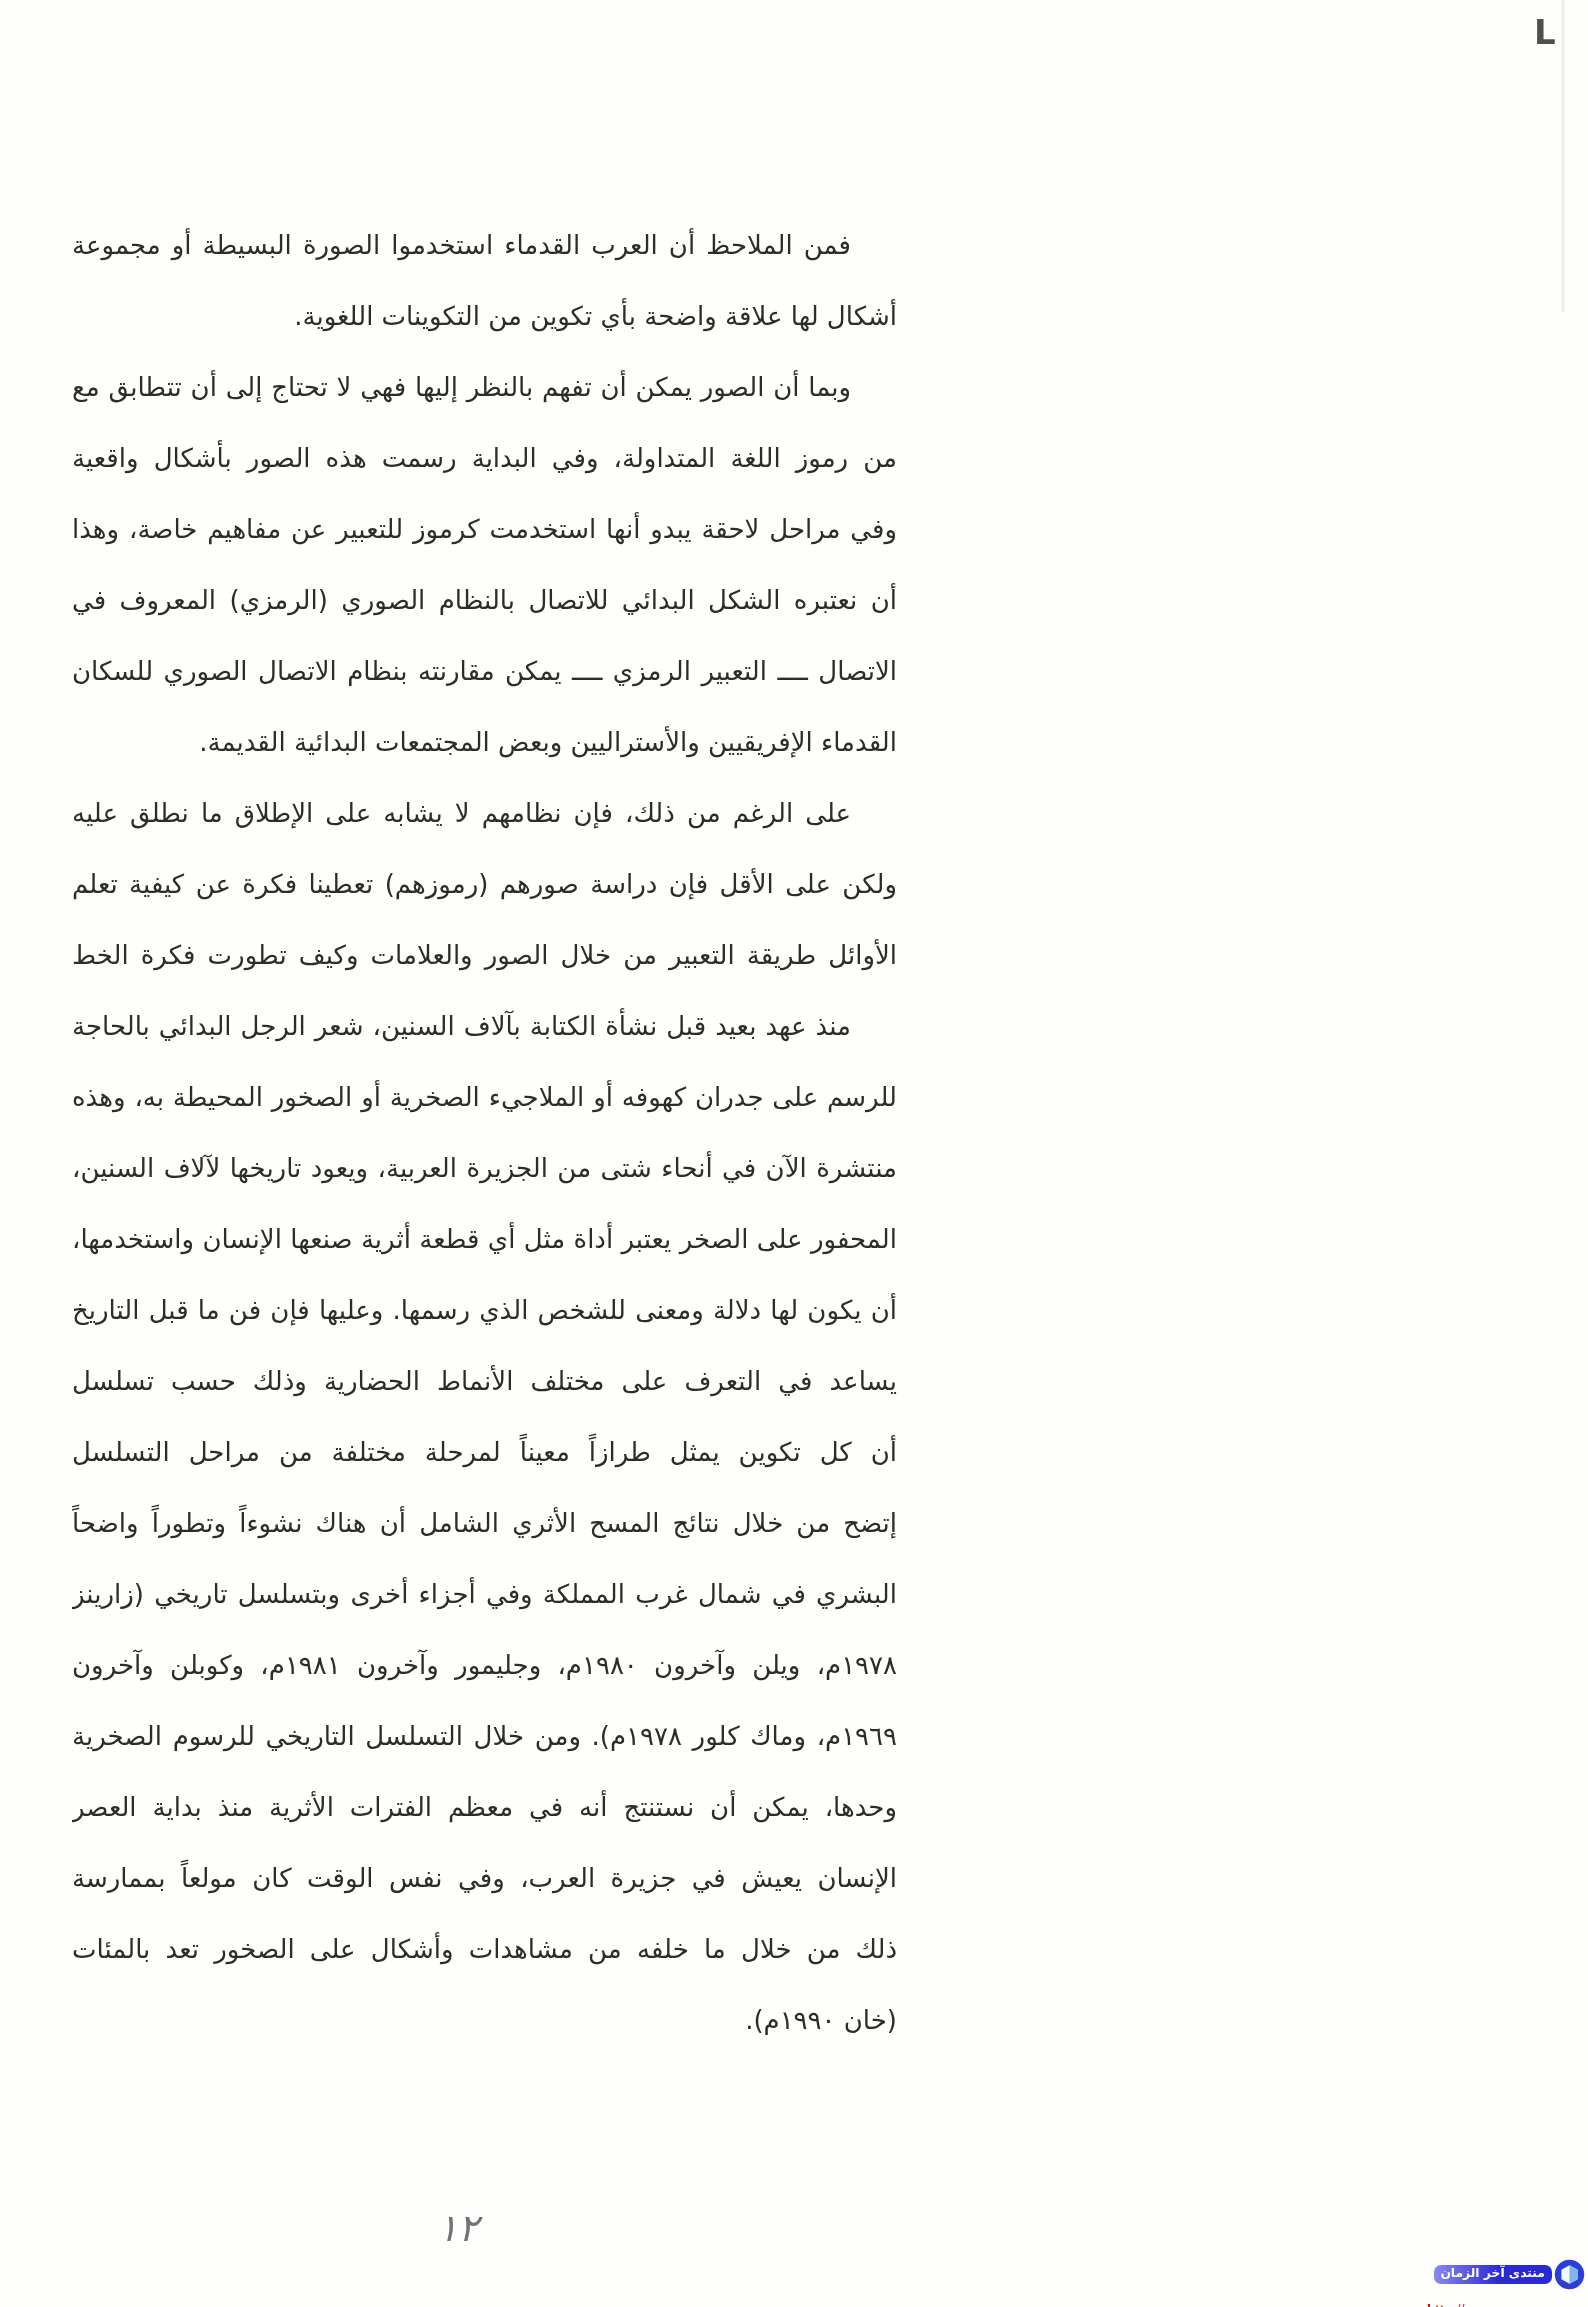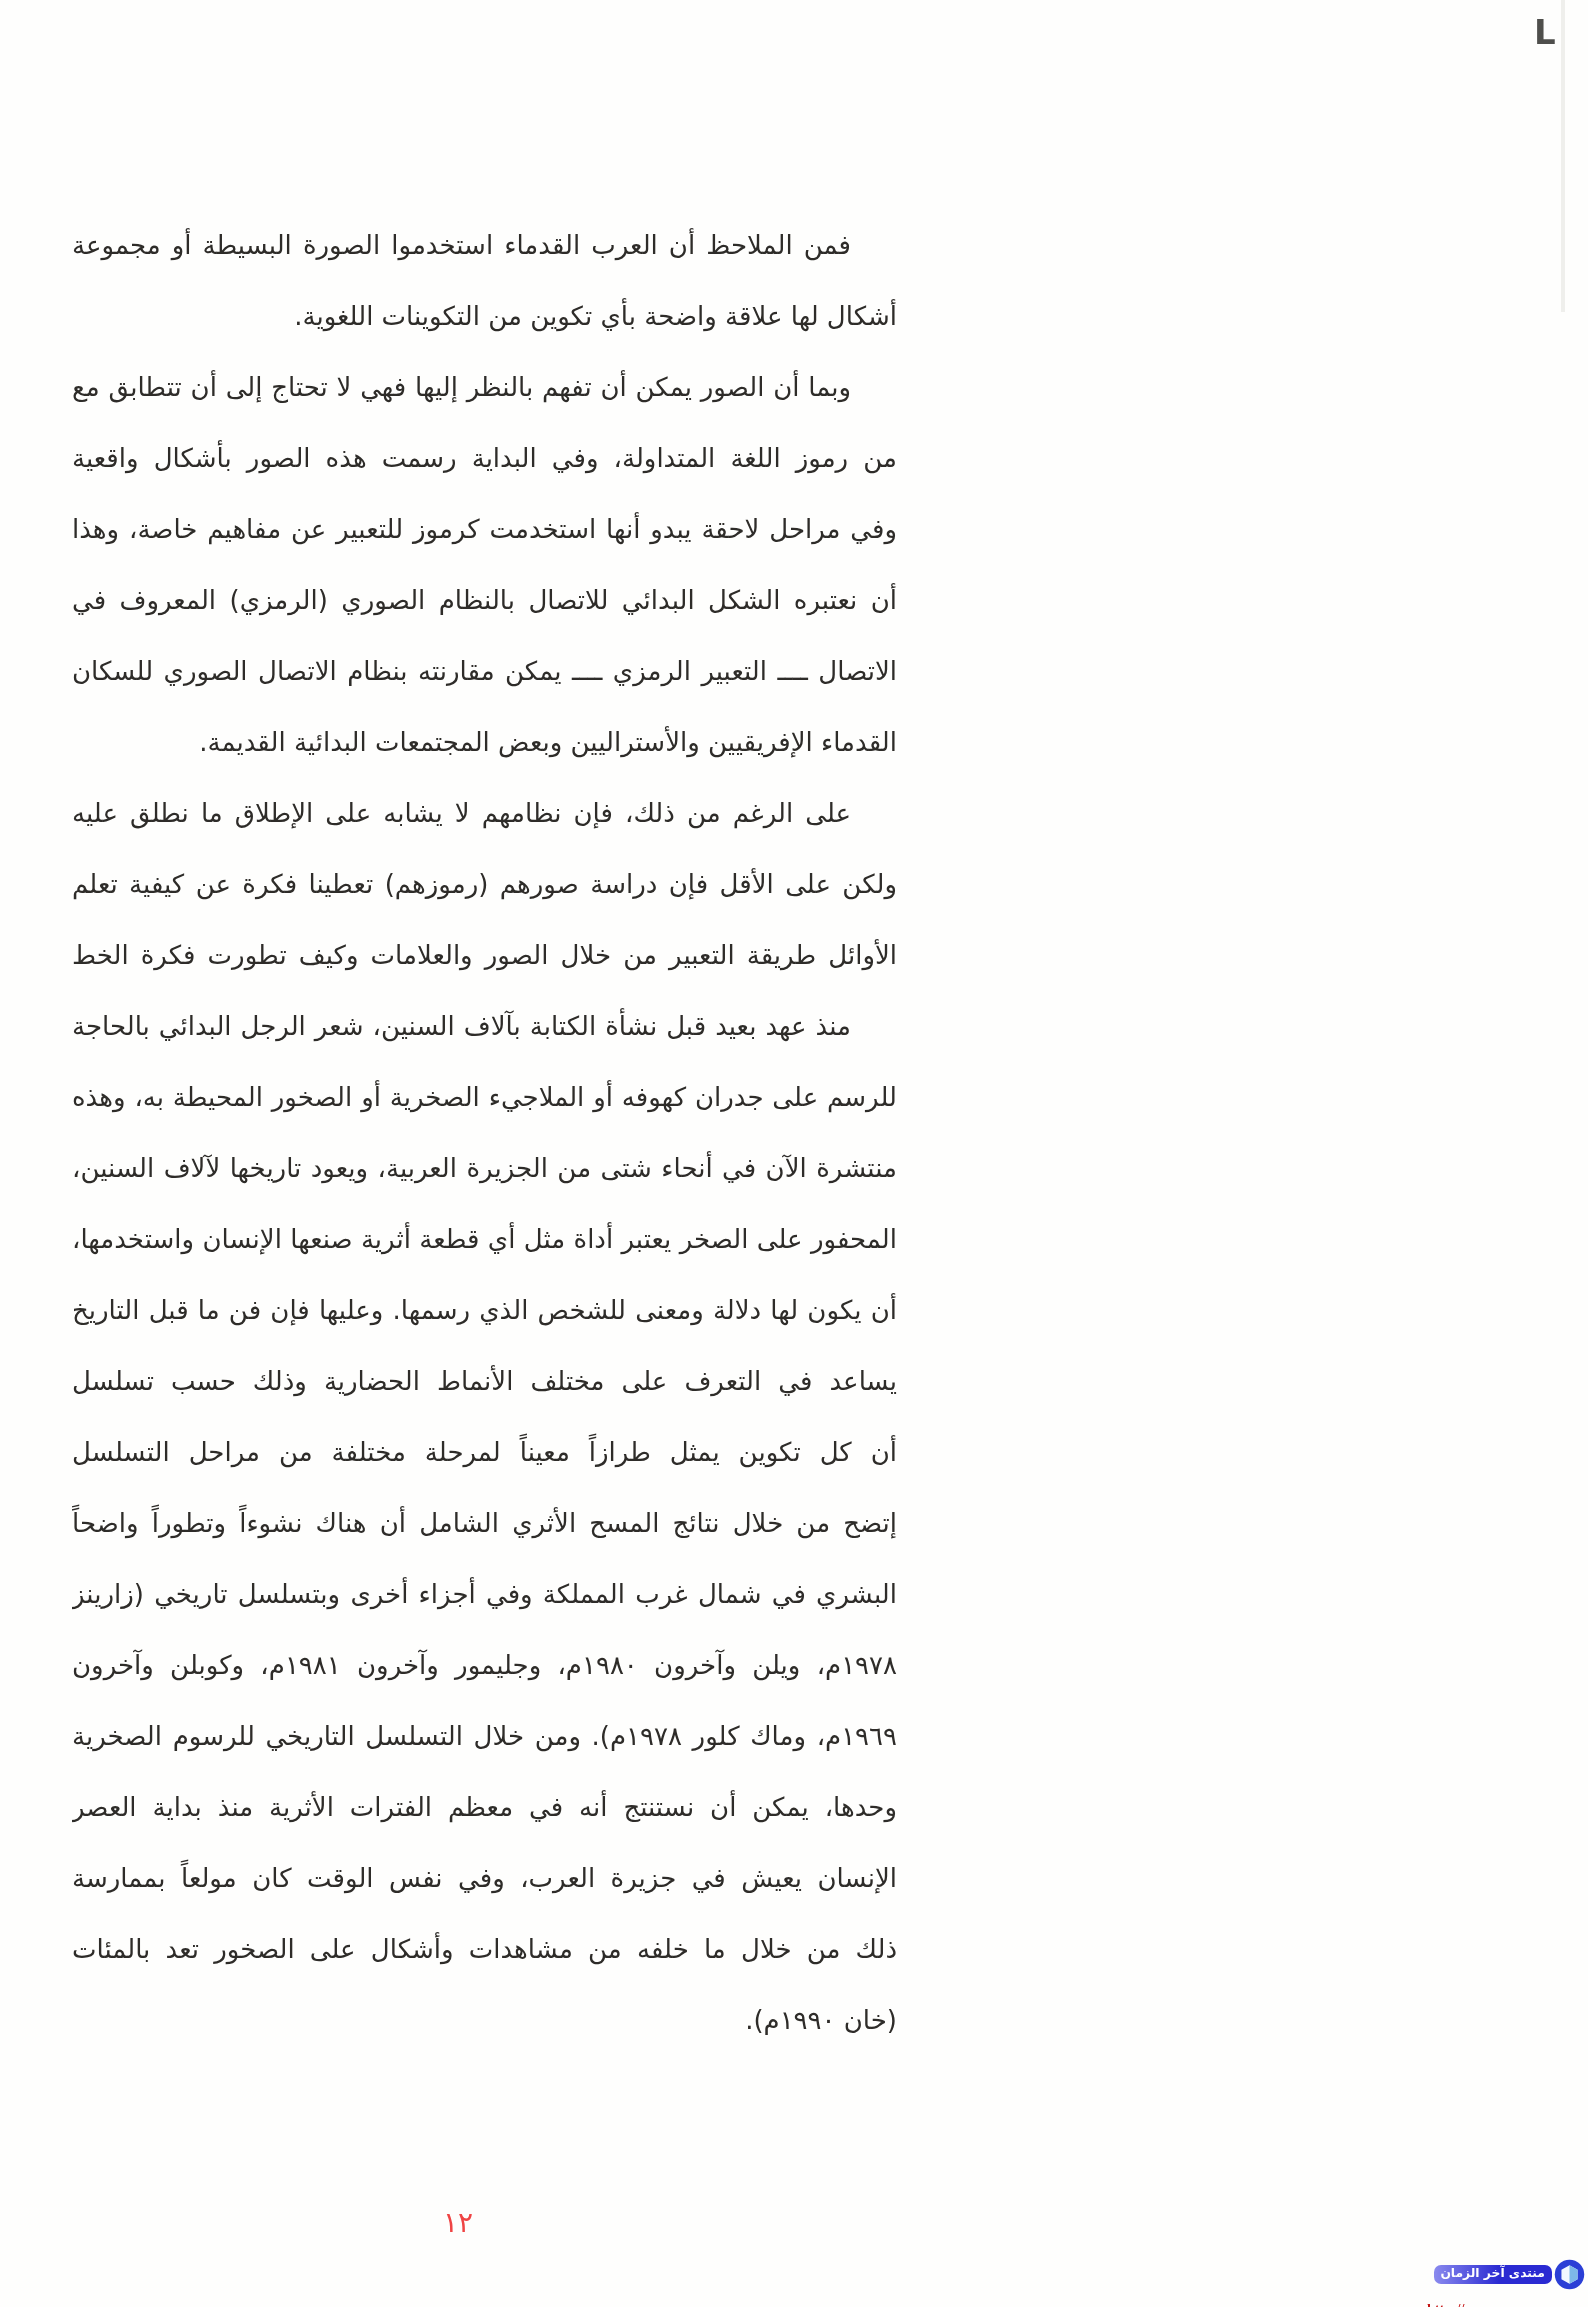--- a/index.html
+++ b/index.html
@@ -50,22 +50,23 @@
   .line{
     line-height:71px;height:71px;overflow:hidden;
     text-align:justify;text-align-last:justify;
     text-justify:inter-word;
   }
   .line.first{padding-right:46px;}
   .line.short{text-align:right;text-align-last:right;}
 
   .page-number{
     position:absolute;top:2206px;left:425px;width:66px;
-    text-align:center;font-size:28px;color:#ef4444;
+    text-align:center;font-size:38px;color:#737373;
     font-family:"DejaVu Sans",sans-serif;
+    font-style:italic;
   }
 
   
   .watermark{
     position:absolute;left:1427px;top:2259px;width:158px;
   }
   .wm-top{display:flex;align-items:center;justify-content:flex-end;}
   .wm-bar{
     background:linear-gradient(90deg,#8a8aee 0%,var(--c-wmbar) 55%);
     color:#ffffff;

